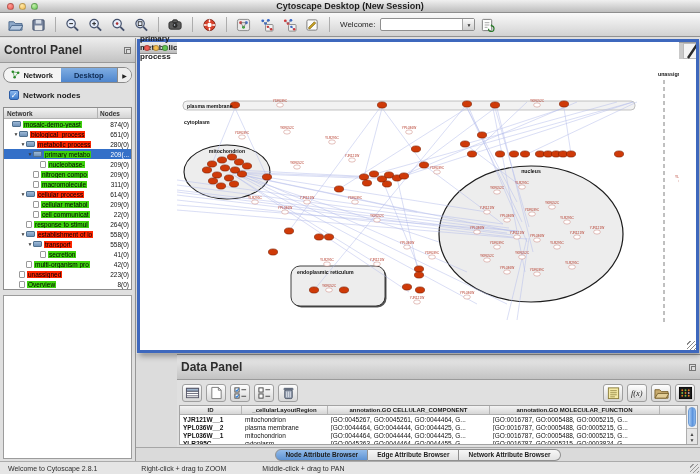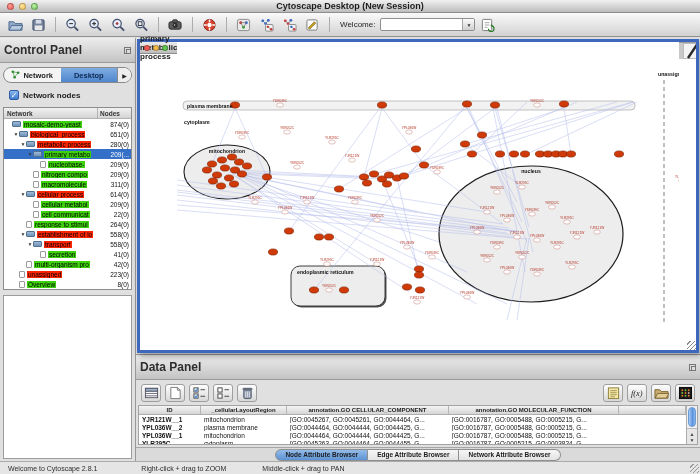--- a/index.html
+++ b/index.html
@@ -63,21 +63,21 @@
   .mini-light{width:6px;height:6px;border-radius:50%;border:1px solid rgba(0,0,0,.25);}
   .net-canvas{flex:1;position:relative;background:#fff;overflow:hidden;}
   .net-canvas svg{position:absolute;left:0;top:0;}
   .film-strip{height:17px;flex:0 0 17px;background:#c9c9c9;border-top:1px solid #9f9f9f;position:relative;overflow:hidden;}
   .strip-seg{position:absolute;top:0;height:100%;}
   .strip-seg.blue{background:linear-gradient(#6c97d8,#3e68bd);}
   .strip-seg.white{background:#f4f4f4;border:1px solid #bbb;}
   .grip{position:absolute;right:0;bottom:0;width:9px;height:9px;background:
     repeating-linear-gradient(135deg,transparent 0 2px,#8a8a8a 2px 3px);}
   
-  .data-panel{flex:1;border-top:1px solid #9a9a9a;background:#e0e0e0;display:flex;flex-direction:column;min-height:0;}
+  .data-panel{flex:1;border-top:1px solid #9a9a9a;background:#e0e0e0;display:flex;flex-direction:column;min-height:0;margin-left:41px;}
   .dp-toolbar{height:25px;flex:0 0 25px;display:flex;align-items:center;padding:0 5px;gap:4px;}
   .dp-btn{width:20px;height:18px;border:1px solid #9f9f9f;border-radius:3px;background:linear-gradient(#fefefe,#d8d8d8);display:flex;align-items:center;justify-content:center;}
   .dp-flex{flex:1;}
   .dp-table{flex:1;margin:0 2px 2px 2px;background:#fff;border:1px solid #a3a3a3;display:flex;min-height:0;}
   .tbl{flex:1;min-width:0;overflow:hidden;}
   .tbl-header{display:flex;height:9px;background:linear-gradient(#f4f4f4,#d6d6d6);border-bottom:1px solid #aeaeae;font-size:6px;font-weight:bold;color:#222;}
   .th{border-right:1px solid #b5b5b5;display:flex;align-items:center;justify-content:center;overflow:hidden;white-space:nowrap;}
   .tbl-row{display:flex;height:8px;font-size:6.5px;color:#111;align-items:center;white-space:nowrap;}
   .td{overflow:hidden;padding-left:3px;}
   .td.id{font-weight:bold;}

